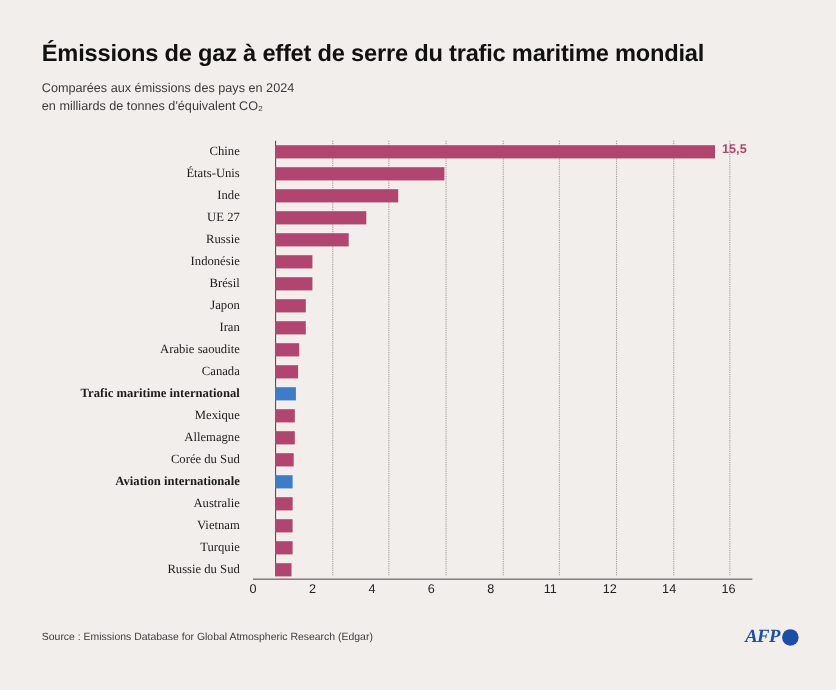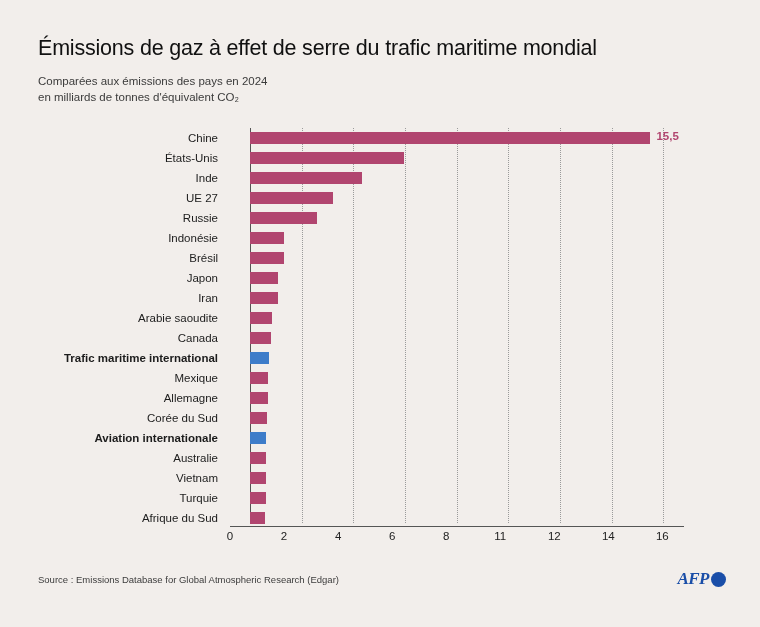--- a/index.html
+++ b/index.html
@@ -16,21 +16,21 @@
   }
   .page {
     position: relative;
     width: 760px;
     height: 627px;
     box-sizing: border-box;
     padding: 30px 34px 0 38px;
   }
   .title {
     font-size: 21.5px;
-    font-weight: normal;
+    font-weight: bold;
     letter-spacing: -0.2px;
     line-height: 1.15;
     margin: 6px 0 12px 0;
     color: #111111;
   }
   .subtitle {
     font-size: 11.5px;
     color: #3b3b3b;
     line-height: 1.45;
     margin: 0;
@@ -42,20 +42,21 @@
   }
   .plot-wrap {
     position: relative;
     height: 395px;
   }
   .labels-col {
     position: absolute;
     left: 0;
     top: 0;
     width: 188px;
+    font-family: Liberation Serif, serif;
   }
   .bars-col {
     position: absolute;
     left: 192px;
     top: 0;
     right: 42px;
     bottom: 0;
     margin-left: 20px;
   }
   .row {
@@ -186,21 +187,21 @@
           <div class="row">Arabie saoudite</div>
           <div class="row">Canada</div>
           <div class="row highlight">Trafic maritime international</div>
           <div class="row">Mexique</div>
           <div class="row">Allemagne</div>
           <div class="row">Corée du Sud</div>
           <div class="row highlight">Aviation internationale</div>
           <div class="row">Australie</div>
           <div class="row">Vietnam</div>
           <div class="row">Turquie</div>
-          <div class="row">Afrique du Sud</div>
+          <div class="row">Russie du Sud</div>
         </div>
       <div class="bars-col">
         <div class="gridlines" id="gridlines">
             <div class="gridline axis0" style="left: 0%;"></div>
             <div class="gridline" style="left: 11.9048%;"></div>
             <div class="gridline" style="left: 23.8095%;"></div>
             <div class="gridline" style="left: 35.7143%;"></div>
             <div class="gridline" style="left: 47.619%;"></div>
             <div class="gridline" style="left: 59.5238%;"></div>
             <div class="gridline" style="left: 71.4286%;"></div>

